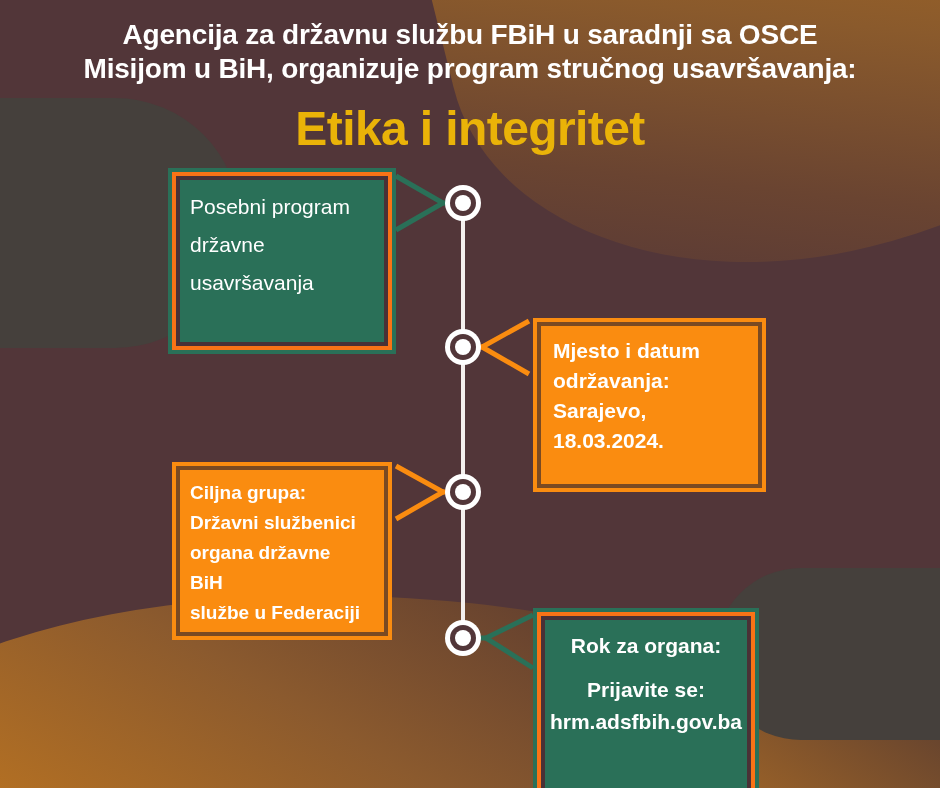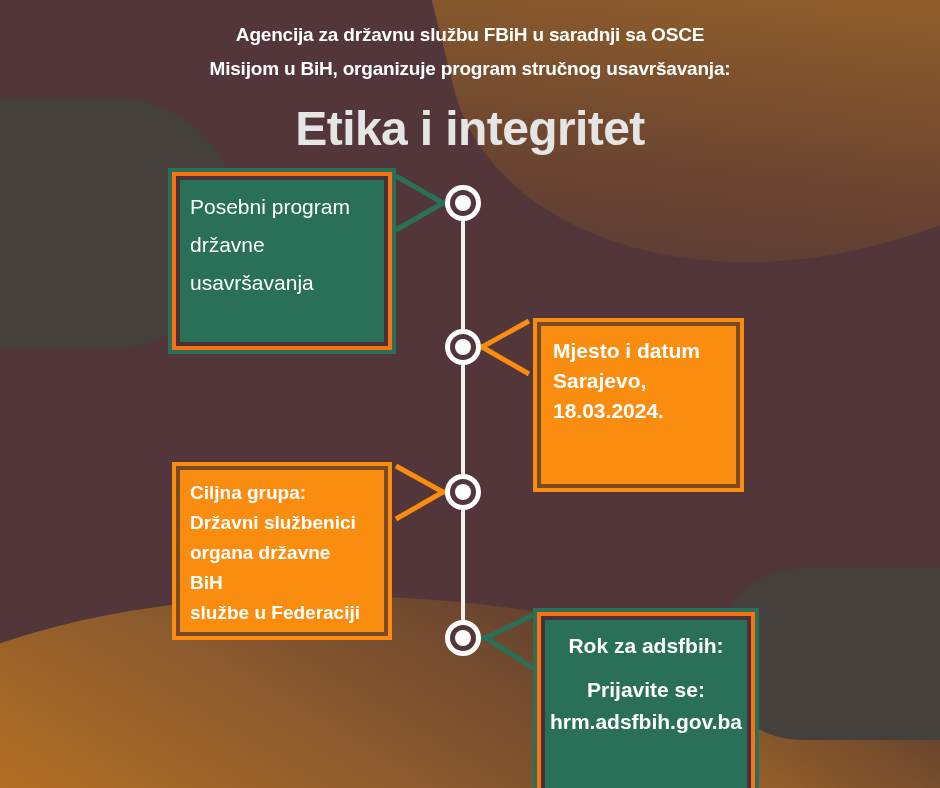--- a/index.html
+++ b/index.html
@@ -77,33 +77,33 @@
   .head-wrap {
     position: absolute;
     left: 0;
     top: 18px;
     width: 940px;
     text-align: center;
     z-index: 6;
   }
   .kicker {
     color: #ffffff;
-    font-size: 19px;
+    font-size: 28px;
     font-weight: bold;
     line-height: 34px;
     letter-spacing: -0.2px;
     padding: 0 53px;
   }
   .big-title {
     position: absolute;
     left: 0;
     top: 100px;
     width: 940px;
     text-align: center;
-    color: #e5e5e5;
+    color: #eab308;
     font-size: 48px;
     font-weight: bold;
     letter-spacing: -0.6px;
     line-height: 58px;
     z-index: 6;
   }
 
   
   .spine {
     position: absolute;
@@ -193,21 +193,21 @@
     height: 178px;
     font-size: 21px;
     line-height: 38px;
     font-weight: normal;
     padding: 12px 10px 12px 14px;
   }
   
   .card-2 {
     left: 533px;
     top: 318px;
-    width: 211px;
+    width: 233px;
     height: 174px;
     font-size: 21px;
     line-height: 30px;
     font-weight: bold;
     padding: 14px 10px 10px 16px;
   }
   
   .card-3 {
     left: 172px;
     top: 462px;
@@ -277,37 +277,38 @@
     <div class="inner">
       <div>Posebni program</div>
       <div>državne</div>
       <div>usavršavanja</div>
     </div>
   </div>
 
   <div class="card orange card-2">
     <div class="inner">
       <div>Mjesto i datum</div>
+      <div>održavanja:</div>
       <div>Sarajevo,</div>
       <div>18.03.2024.</div>
     </div>
   </div>
 
   <div class="card orange card-3">
     <div class="inner">
       <div>Ciljna grupa:</div>
       <div>Državni službenici</div>
       <div>organa državne</div>
       <div>BiH</div>
       <div>službe u Federaciji</div>
     </div>
   </div>
 
   <div class="card green card-4">
     <div class="inner">
-      <div>Rok za adsfbih:</div>
+      <div>Rok za organa:</div>
       <span class="gap"></span>
       <div>Prijavite se:</div>
       <div>hrm.adsfbih.gov.ba</div>
     </div>
   </div>
 
 </div>
 
 </body></html>

